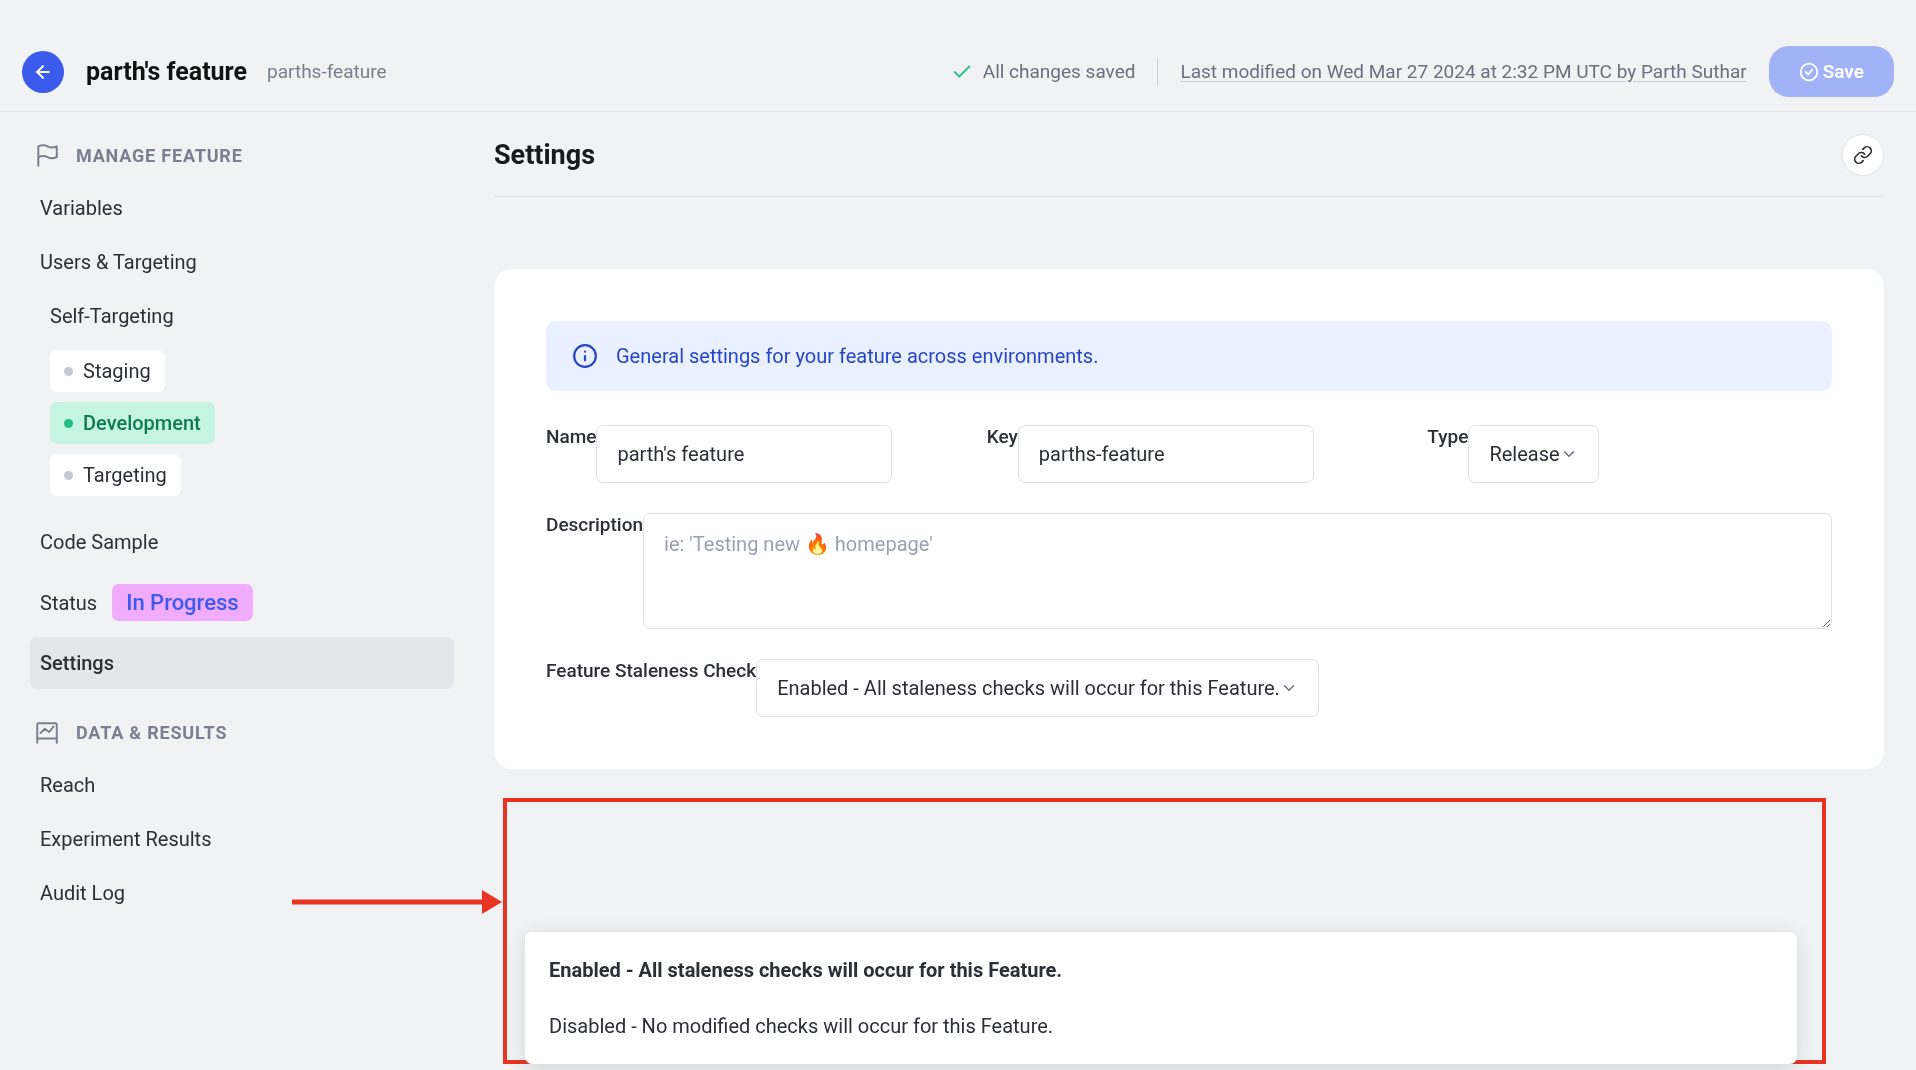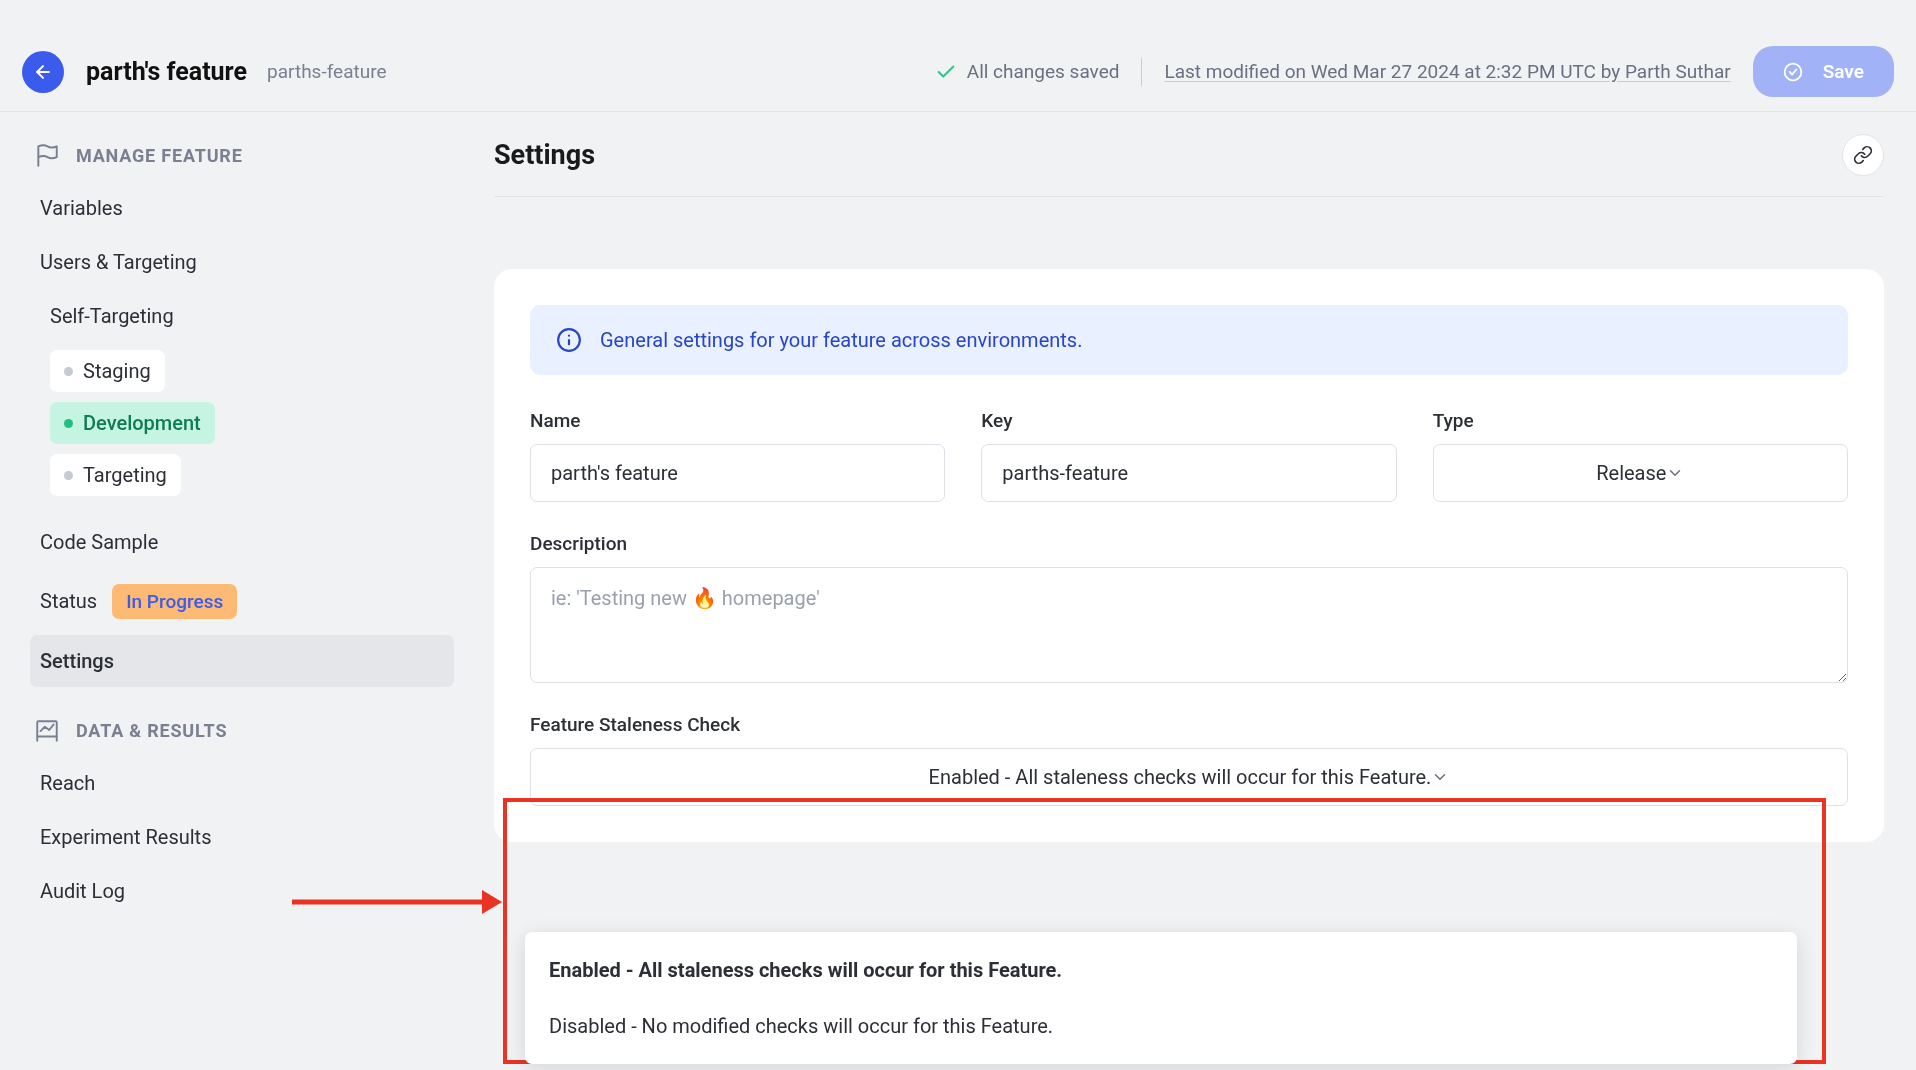--- a/index.html
+++ b/index.html
@@ -70,21 +70,21 @@
     .last-modified {
       color: #6b7080;
       font-size: 19px;
       text-decoration: underline;
       text-decoration-color: #c8ccd4;
       text-underline-offset: 3px;
     }
     .save-btn {
       display: flex;
       align-items: center;
-      gap: 20px;
+      gap: 4px;
       background: #a1b3f6;
       color: #fff;
       border: none;
       padding: 14px 30px;
       border-radius: 20px;
       font-size: 19px;
       font-weight: 600;
       cursor: pointer;
     }
     .save-btn svg { width: 20px; height: 20px; stroke: #fff; }
@@ -146,23 +146,23 @@
       width: 9px;
       height: 9px;
       border-radius: 50%;
       background: #c5cad4;
     }
     .env-pill.active-env .env-dot {
       background: #1fbf83;
     }
     .status-pill {
       display: inline-block;
-      background: #fdba74;
+      background: #f0abfc;
       color: #3b5bed;
-      font-size: 19px;
+      font-size: 22px;
       font-weight: 500;
       padding: 6px 14px;
       border-radius: 7px;
       margin-left: 10px;
     }
     .section-gap {
       height: 28px;
     }
     .content {
       flex: 1;
@@ -188,21 +188,21 @@
       display: flex;
       align-items: center;
       justify-content: center;
       cursor: pointer;
     }
     .link-icon-btn svg { width: 20px; height: 20px; stroke: #2d2f36; }
     .card {
       background: #fff;
       border-radius: 18px;
       margin-top: 72px;
-      padding: 36px;
+      padding: 52px;
       position: relative;
     }
     .info-banner {
       background: #e9f0ff;
       border-radius: 10px;
       padding: 22px 26px;
       display: flex;
       align-items: center;
       gap: 18px;
       color: #2845c7;
@@ -211,21 +211,21 @@
     }
     .info-banner svg { width: 26px; height: 26px; stroke: #2845c7; flex-shrink: 0; }
     .form-row {
       display: flex;
       gap: 36px;
       margin-bottom: 30px;
     }
     .form-group {
       flex: 1;
       display: flex;
-      flex-direction: column;
+      flex-direction: row;
     }
     .form-label {
       font-size: 19px;
       color: #2d2f36;
       margin-bottom: 12px;
       font-weight: 500;
     }
     .form-input, .form-select {
       border: 1px solid #dde0e6;
       border-radius: 7px;

